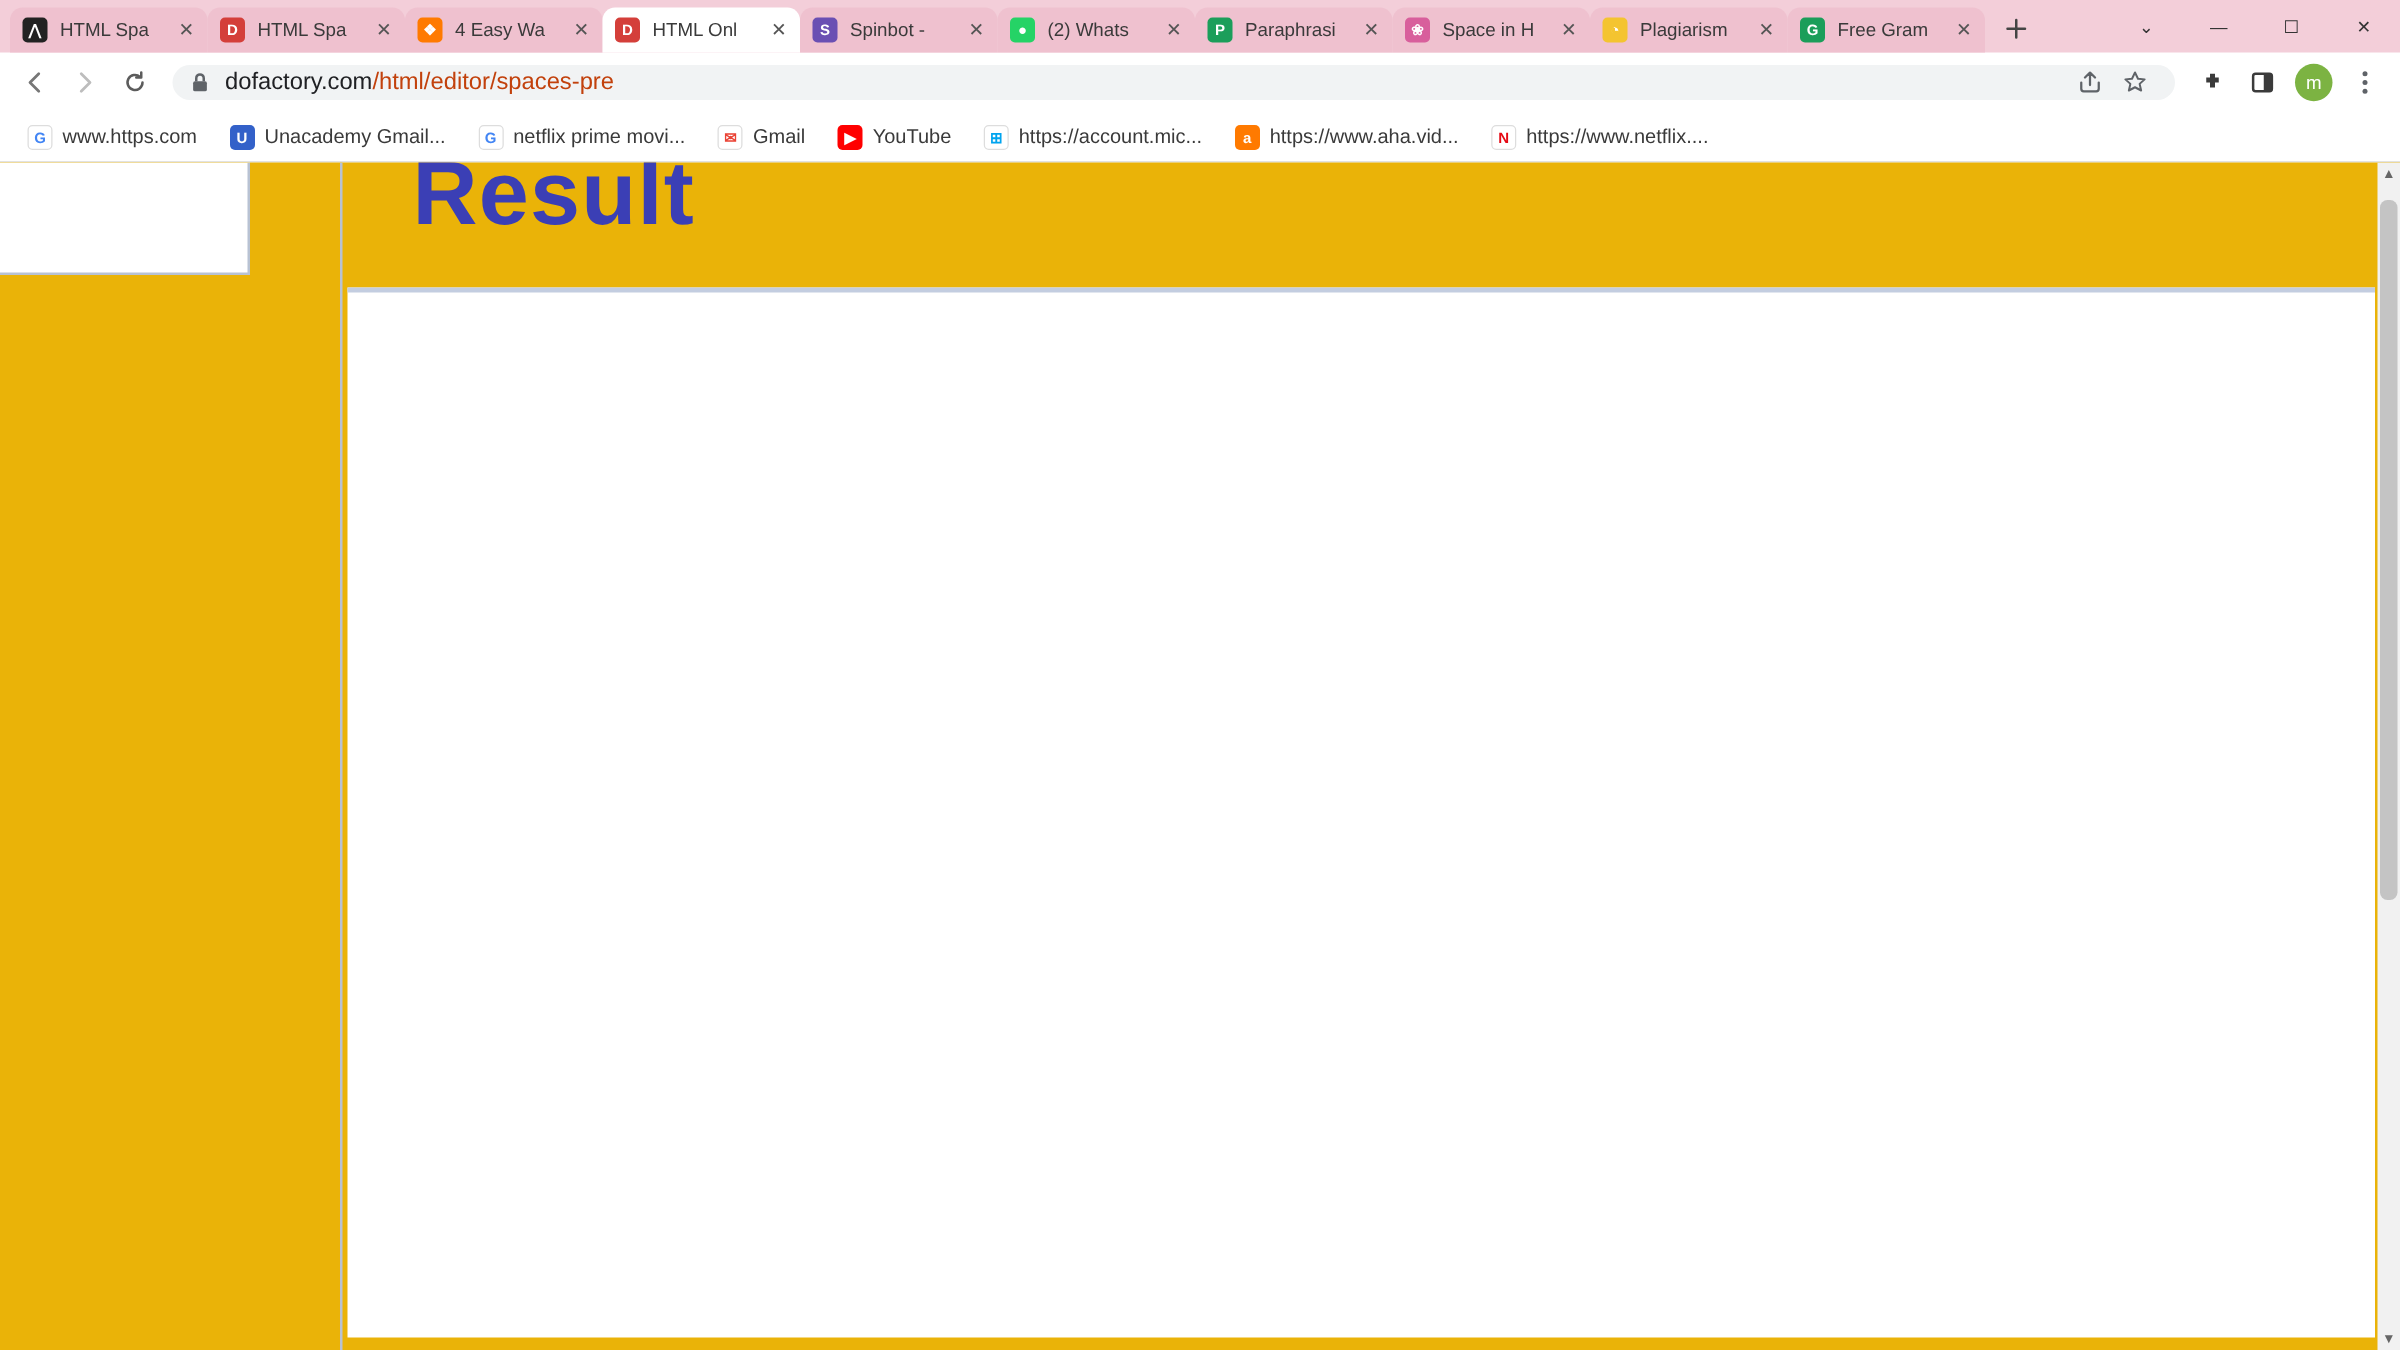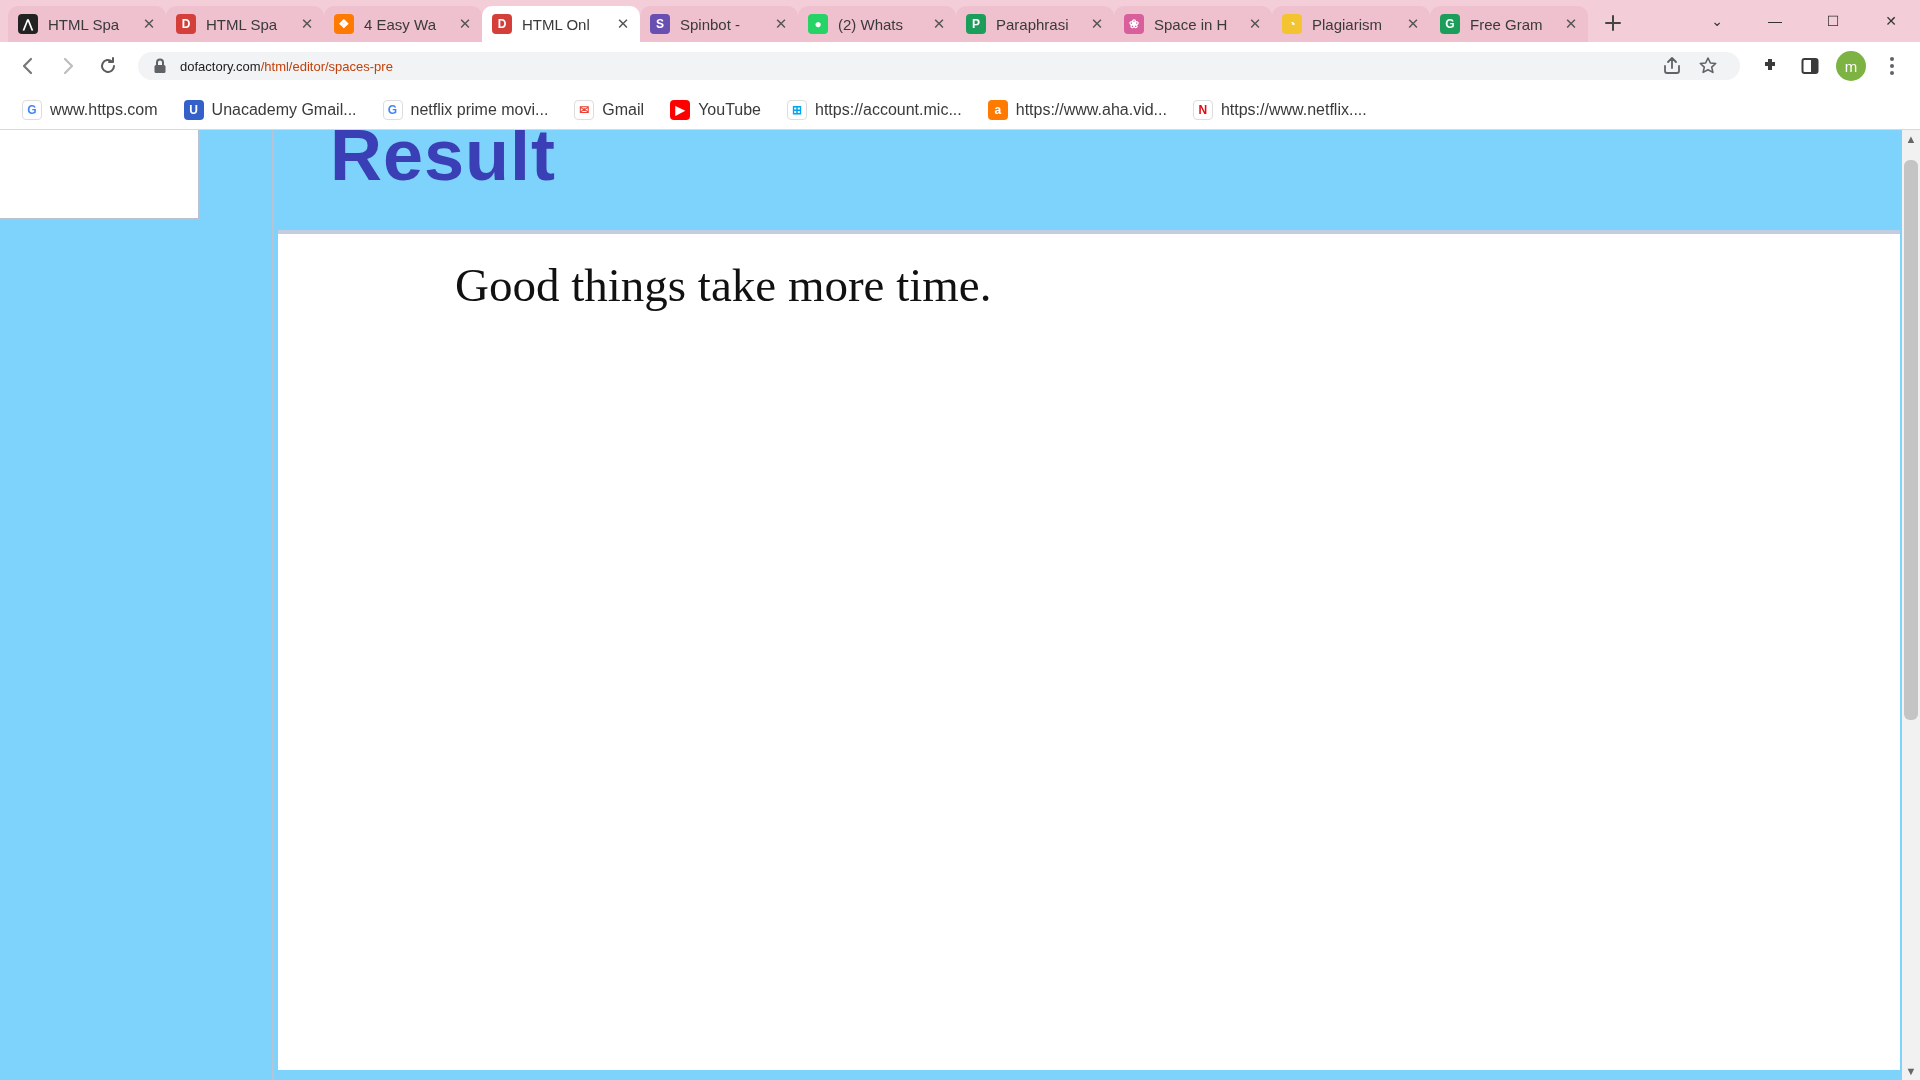--- a/index.html
+++ b/index.html
@@ -60,21 +60,21 @@
     padding:0 10px; gap:4px;
   }
   .tool-btn {
     width:36px; height:36px; display:flex; align-items:center; justify-content:center;
     color:#5c5c5c; border-radius:50%; cursor:pointer;
   }
   .tool-btn.disabled { color:#b8b8b8; }
   .omnibox {
     flex:1; height:28px; background:#f1f3f4; border-radius:20px;
     display:flex; align-items:center; padding:0 14px; margin:0 8px;
-    font-size:13px; color:#3b3b3b;
+    font-size:19px; color:#3b3b3b;
   }
   .omnibox .lock { margin-right:12px; color:#5f6368; }
   .omnibox .url-host { color:#202124; }
   .omnibox .url-path { color:#c2410c; }
   .omnibox .spacer { flex:1; }
   .avatar {
     width:30px; height:30px; border-radius:50%; background:#7cb342; color:#fff;
     display:flex; align-items:center; justify-content:center; font-size:15px; font-weight:500;
     margin:0 4px;
   }
@@ -92,21 +92,21 @@
   .bm .bm-icon {
     width:20px; height:20px; border-radius:4px;
     display:flex; align-items:center; justify-content:center;
     font-size:12px; font-weight:bold; color:#fff;
   }
 
   
   .viewport {
     position:relative;
     height: calc(1080px - 42px - 48px - 40px);
-    background:#7dd3fc;
+    background:#eab308;
     overflow:hidden;
     text-decoration:underline;
   }
   .left-gutter {
     position:absolute; left:0; top:0; width:200px; height:90px;
     border-right:2px solid #b8c2d3; border-bottom:2px solid #b8c2d3;
     background:#fff;
   }
   .content-col {
     position:absolute; left:272px; top:0; right:18px; bottom:0;
@@ -308,20 +308,19 @@
       <span class="bm-icon" style="background: rgb(255, 255, 255); color: rgb(229, 9, 20); border: 1px solid rgb(221, 221, 221);">N</span>
       <span>https://www.netflix....</span>
     </div>
   </div>
 
 <div class="viewport">
   <div class="left-gutter"></div>
   <div class="content-col"></div>
   <div class="result-heading">Result</div>
   <div class="result-frame"></div>
-  <div class="result-text">Good things take  more time.</div>
 
   <div class="vscroll">
     <div class="arrow up">▲</div>
     <div class="thumb"></div>
     <div class="arrow down">▼</div>
   </div>
 </div>
 
 </body></html>

